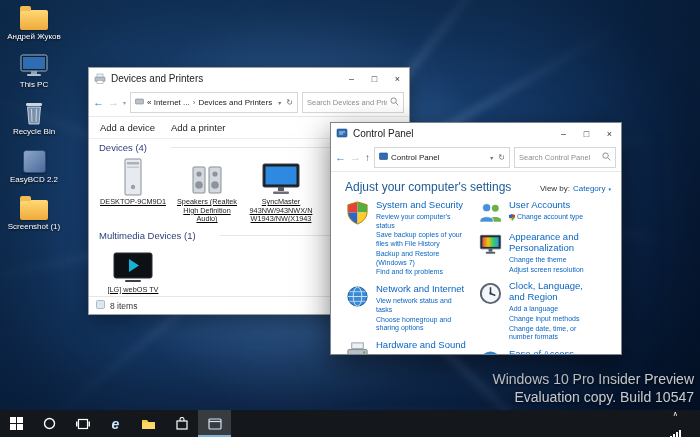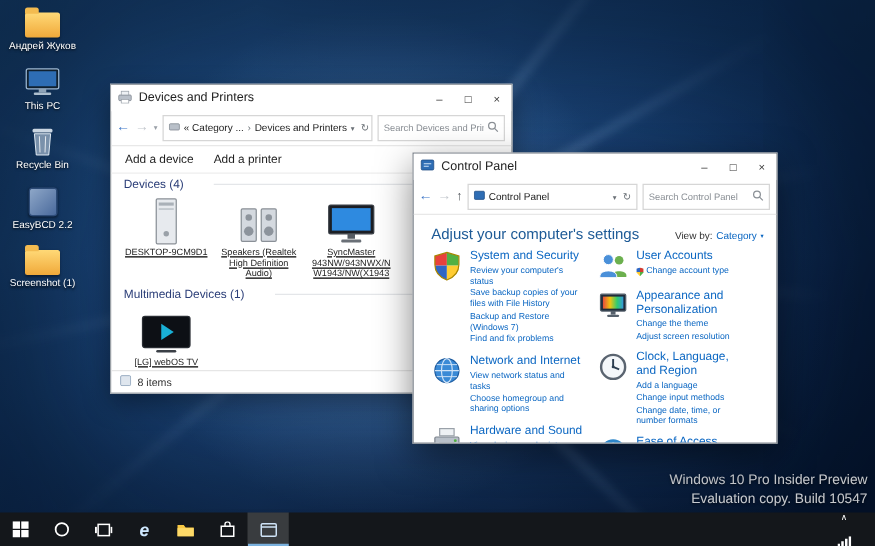--- a/index.html
+++ b/index.html
@@ -79,21 +79,21 @@
   
   .taskbar{position:absolute;left:0;right:0;bottom:0;height:27px;background:#14171b;display:flex;align-items:stretch;z-index:10;}
   .tb-btn{width:33px;display:flex;align-items:center;justify-content:center;}
   .tb-btn.active{background:rgba(255,255,255,.16);box-shadow:inset 0 -2px 0 rgba(130,190,240,.9);}
   .edge-glyph{font-size:14px;font-weight:bold;color:#cfe8ff;font-style:italic;}
   .tray{margin-left:auto;display:flex;align-items:center;gap:7px;padding:0 6px;color:#fff;flex-direction:column;}
   .tray-chev{font-size:7px;color:#fff;}
   .tray-lang{font-size:8px;}
   .tray-clock{font-size:7.5px;line-height:1.25;text-align:center;}
 
-  .watermark{position:absolute;right:6px;bottom:31px;text-align:right;font-size:11px;line-height:1.3;
+  .watermark{position:absolute;right:6px;bottom:31px;text-align:right;font-size:14px;line-height:1.3;
     color:rgba(255,255,255,.78);text-shadow:0 1px 2px rgba(0,0,0,.6);z-index:2;}
 </style>
 </head>
 <body>
 
 <div id="desktop">
 
   <div class="beam" style="transform:rotate(-52deg)"></div>
   <div class="beam" style="transform:rotate(-30deg)"></div>
   <div class="beam" style="transform:rotate(-12deg)"></div>
@@ -172,21 +172,21 @@
     <div class="navbar">
       <span class="navbtn nav-back">←</span>
       <span class="navbtn nav-fwd">→</span>
       <span class="navbtn nav-drop">▾</span>
       <div class="addrbox">
         <span>
           <svg width="9" height="9" viewBox="0 0 9 9">
               <rect x="0.5" y="2" width="8" height="5" rx="0.8" fill="#b9c0c9" stroke="#7d848d" stroke-width="0.6"></rect>
             </svg>
         </span>
-        <span>« Category ...</span>
+        <span>« Internet ...</span>
         <span class="crumb-sep">›</span>
         <span>Devices and Printers</span>
         <span class="addr-right">
           <span class="dd">▾</span>
           <span>↻</span>
         </span>
       </div>
       <div class="searchbox">
         <span class="ph">Search Devices and Printers</span>
         <span>

